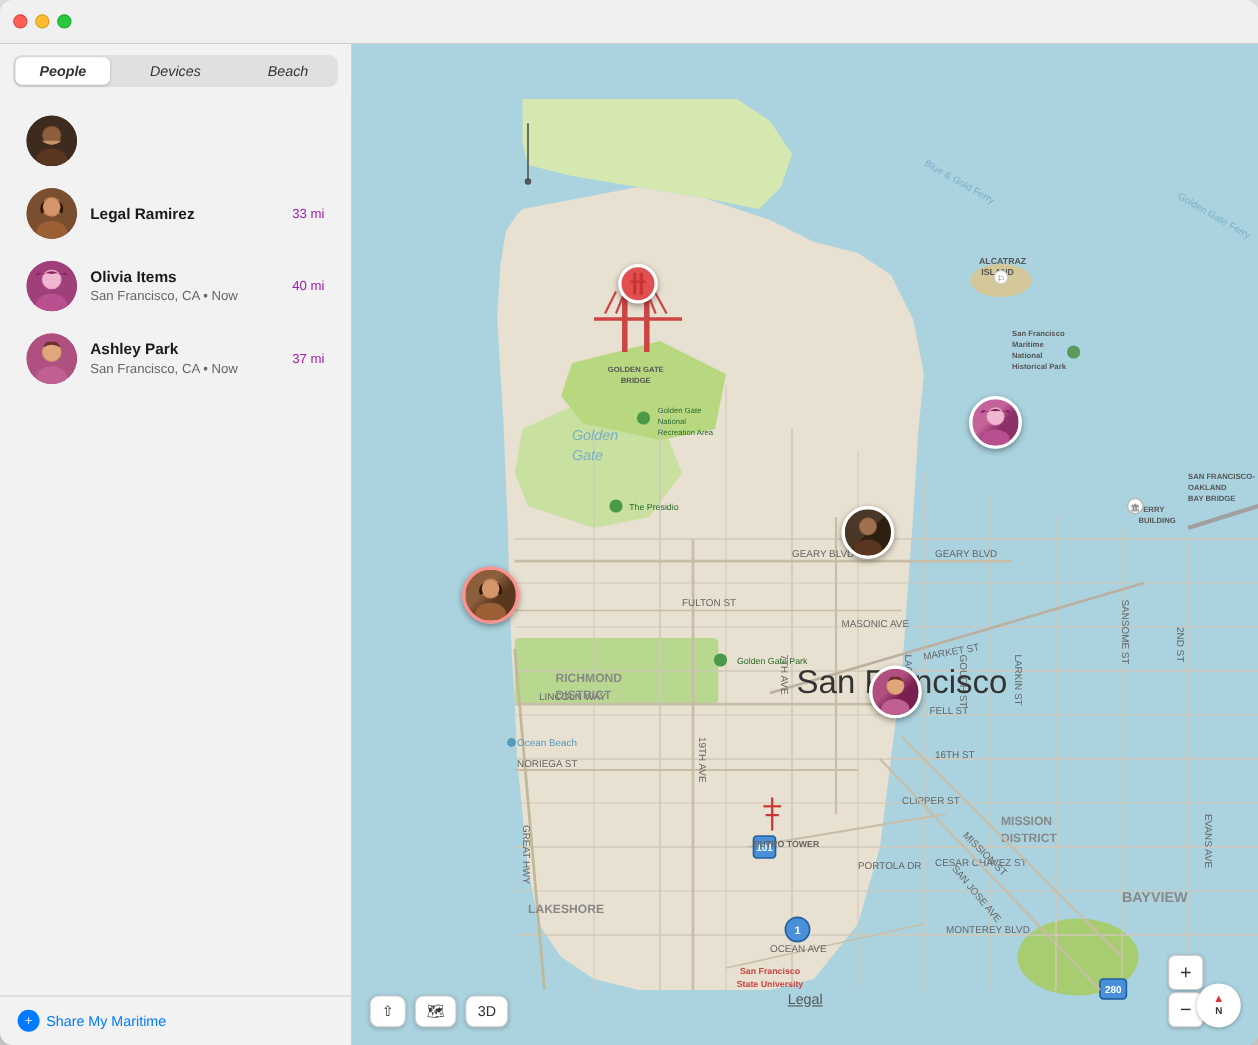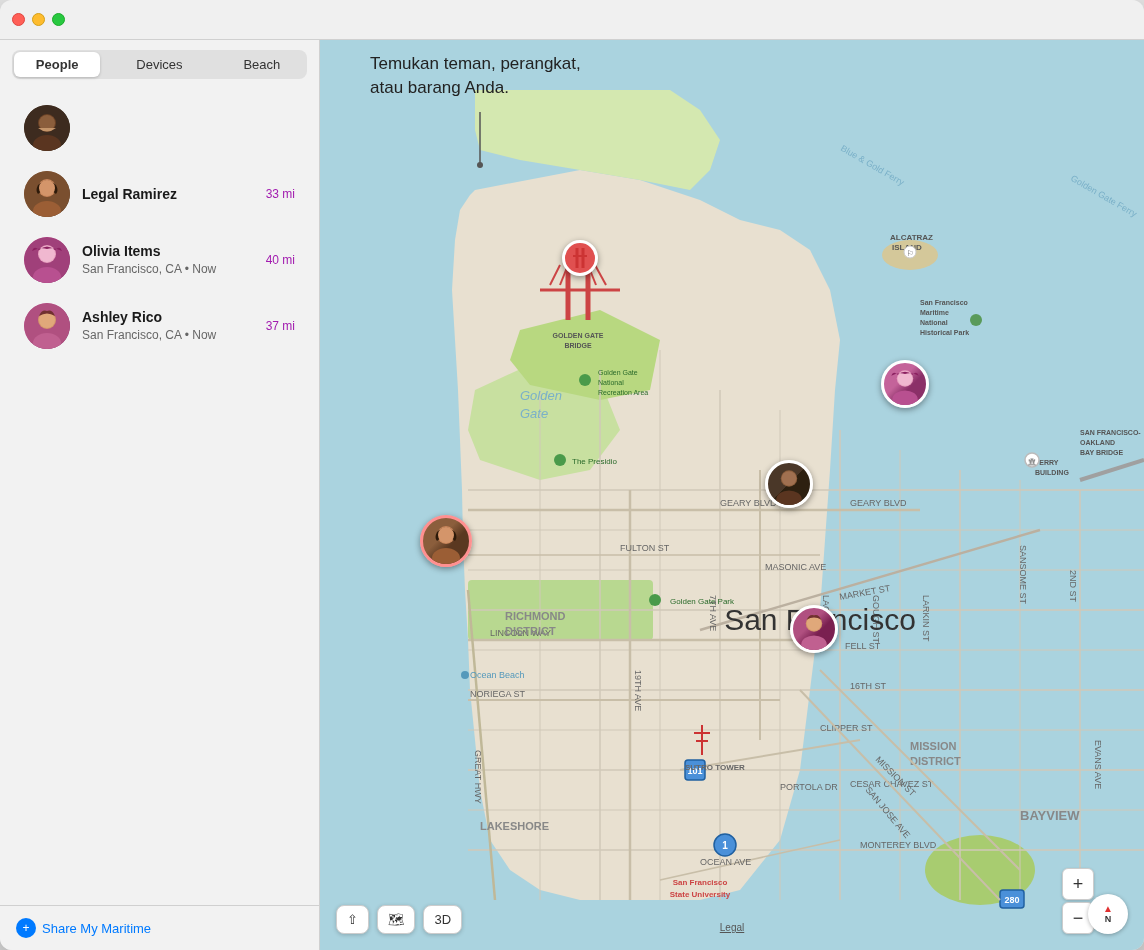--- a/index.html
+++ b/index.html
@@ -73,20 +73,21 @@
       padding: 10px 12px 8px;
       background: #f2f2f2;
     }
 
     .tabs {
       display: flex;
       background: #e0e0e0;
       border-radius: 8px;
       padding: 2px;
       gap: 16px;
+      font-style: italic;
     }
 
     .tab {
       flex: 1;
       padding: 5px 8px;
       border-radius: 6px;
       text-align: center;
       font-size: 13px;
       font-weight: 500;
       color: #333;
@@ -229,24 +230,24 @@
       color: #333;
       cursor: pointer;
       display: flex;
       align-items: center;
       gap: 4px;
       box-shadow: 0 1px 4px rgba(0,0,0,0.2);
     }
 
     .legal-link {
       position: absolute;
-      bottom: 17px;
+      bottom: 34px;
       left: 50%;
       transform: translateX(-50%);
-      font-size: 10px;
+      font-size: 13px;
       color: #555;
       text-decoration: underline;
       cursor: pointer;
     }
 
     .zoom-controls {
       position: absolute;
       bottom: 16px;
       right: 50px;
       display: flex;
@@ -410,21 +411,21 @@
           <div class="avatar ashley">
             <svg width="46" height="46" viewBox="0 0 46 46">
               <circle cx="23" cy="23" r="23" fill="#b05080"></circle>
               <circle cx="23" cy="17" r="9" fill="#d4956a"></circle>
               <ellipse cx="23" cy="40" rx="14" ry="10" fill="#c06090"></ellipse>
               <circle cx="23" cy="17" r="8" fill="#e0a87a"></circle>
               <path d="M15 13 Q23 8 31 13 Q28 6 23 8 Q18 6 15 13Z" fill="#703030"></path>
             </svg>
           </div>
           <div class="person-info">
-            <div class="person-name">Ashley Rico</div>
+            <div class="person-name">Ashley Park</div>
             <div class="person-location">San Francisco, CA • Now</div>
           </div>
           <div class="person-distance">37 mi</div>
         </div>
 
       </div>
 
       <div class="share-location">
         <div class="share-icon">+</div>
         <span>Share My Maritime</span>
@@ -613,24 +614,20 @@
         <line x1="220" y1="200" x2="300" y2="200" stroke="#cc4444" stroke-width="3"></line>
         <line x1="230" y1="195" x2="240" y2="175" stroke="#cc4444" stroke-width="2"></line>
         <line x1="240" y1="195" x2="248" y2="175" stroke="#cc4444" stroke-width="2"></line>
         <line x1="276" y1="195" x2="268" y2="175" stroke="#cc4444" stroke-width="2"></line>
         <line x1="286" y1="195" x2="275" y2="175" stroke="#cc4444" stroke-width="2"></line>
         <text x="258" y="248" font-size="7" fill="#555" font-family="Helvetica" font-weight="600" text-anchor="middle">GOLDEN GATE</text>
         <text x="258" y="258" font-size="7" fill="#555" font-family="Helvetica" font-weight="600" text-anchor="middle">BRIDGE</text>
       </svg>
 
       
-      <div class="tooltip">
-        <span>Temukan teman, perangkat,</span><br>
-        <span>atau barang Anda.</span>
-      </div>
 
       
       <svg class="annotation-line" width="200" height="130">
         <line x1="160" y1="125" x2="160" y2="72" stroke="#555" stroke-width="1.5"></line>
         <circle cx="160" cy="125" r="3" fill="#555"></circle>
       </svg>
 
       
       
       <div class="map-pin golden-gate" style="top: 200px; left: 242px;">

